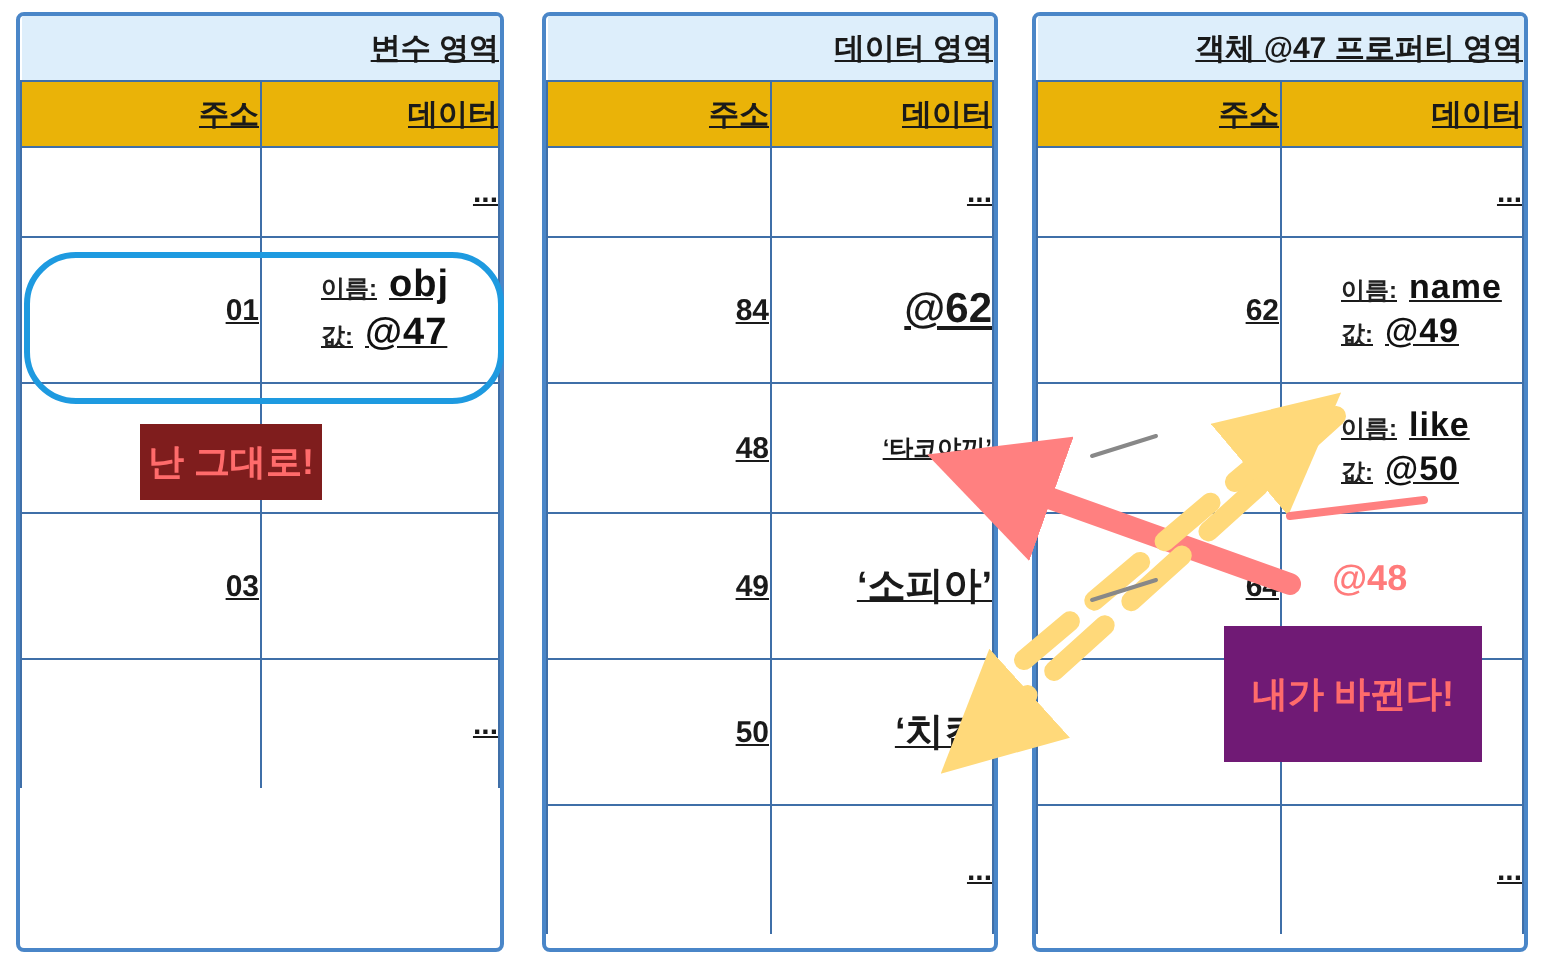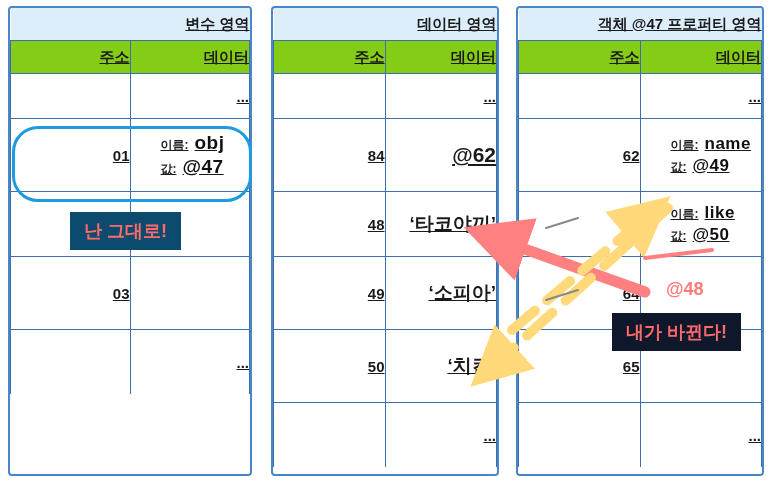--- a/index.html
+++ b/index.html
@@ -45,21 +45,21 @@
   .title-cell {
     background: #ddeefb;
     font-weight: 700;
     font-size: 15px;
     height: 32px;
     border-top: none !important;
     border-left: none !important;
     border-right: none !important;
   }
   .hdr-cell {
-    background: #84cc16;
+    background: #eab308;
     font-weight: 700;
     font-size: 15px;
     height: 32px;
   }
   .addr-cell {
     font-weight: 700;
     font-size: 16px;
     height: 58px;
   }
   .data-cell {
@@ -111,34 +111,34 @@
   .highlight-box {
     position: absolute;
     border: 3px solid #1e9ae0;
     border-radius: 26px;
     box-sizing: border-box;
     pointer-events: none;
   }
   
   .callout-gray {
     position: absolute;
-    background: #0c4a6e;
+    background: #7f1d1d;
     color: #ff6b6b;
     font-weight: 800;
     font-size: 18px;
-    padding: 7px 14px;
+    padding: 7px 4px;
     white-space: nowrap;
   }
   .callout-pink {
     position: absolute;
-    background: #0f172a;
+    background: #701a75;
     color: #ff6b6b;
     font-weight: 800;
     font-size: 18px;
-    padding: 7px 14px;
+    padding: 22px 14px;
     white-space: nowrap;
   }
   .floating-text {
     position: absolute;
     color: #ff7b7b;
     font-weight: 800;
     font-size: 18px;
     white-space: nowrap;
   }
   svg.arrows {
@@ -212,21 +212,21 @@
       <tr>
         <td class="ellipsis-cell"></td>
         <td class="ellipsis-cell">...</td>
       </tr>
       <tr>
         <td class="addr-cell" style="height:72px;">84</td>
         <td class="data-cell" style="height:72px; font-size:21px;">@62</td>
       </tr>
       <tr>
         <td class="addr-cell" style="height:64px;">48</td>
-        <td class="data-cell" style="height:64px; font-size:19px;margin-left:36px;">‘타코야끼’</td>
+        <td class="data-cell" style="height:64px; font-size:12px;margin-left:36px;">‘타코야끼’</td>
       </tr>
       <tr>
         <td class="addr-cell" style="height:72px;">49</td>
         <td class="data-cell" style="height:72px; font-size:19px;">‘소피아’</td>
       </tr>
       <tr>
         <td class="addr-cell" style="height:72px;">50</td>
         <td class="data-cell" style="height:72px; font-size:19px;">‘치킨’</td>
       </tr>
       <tr>

